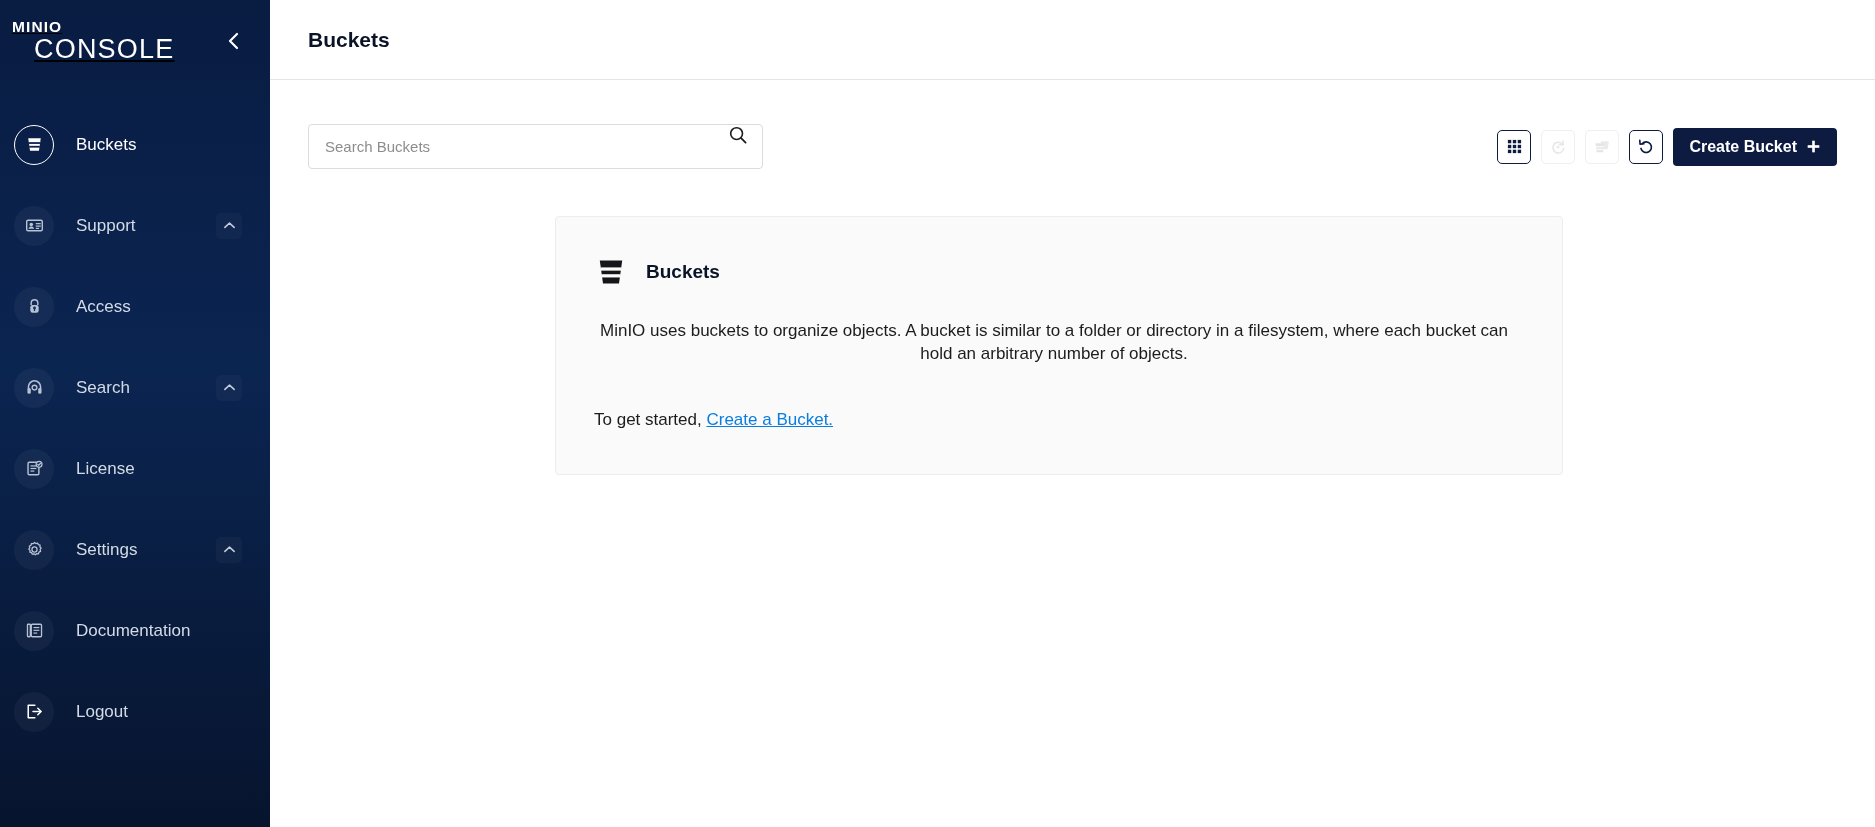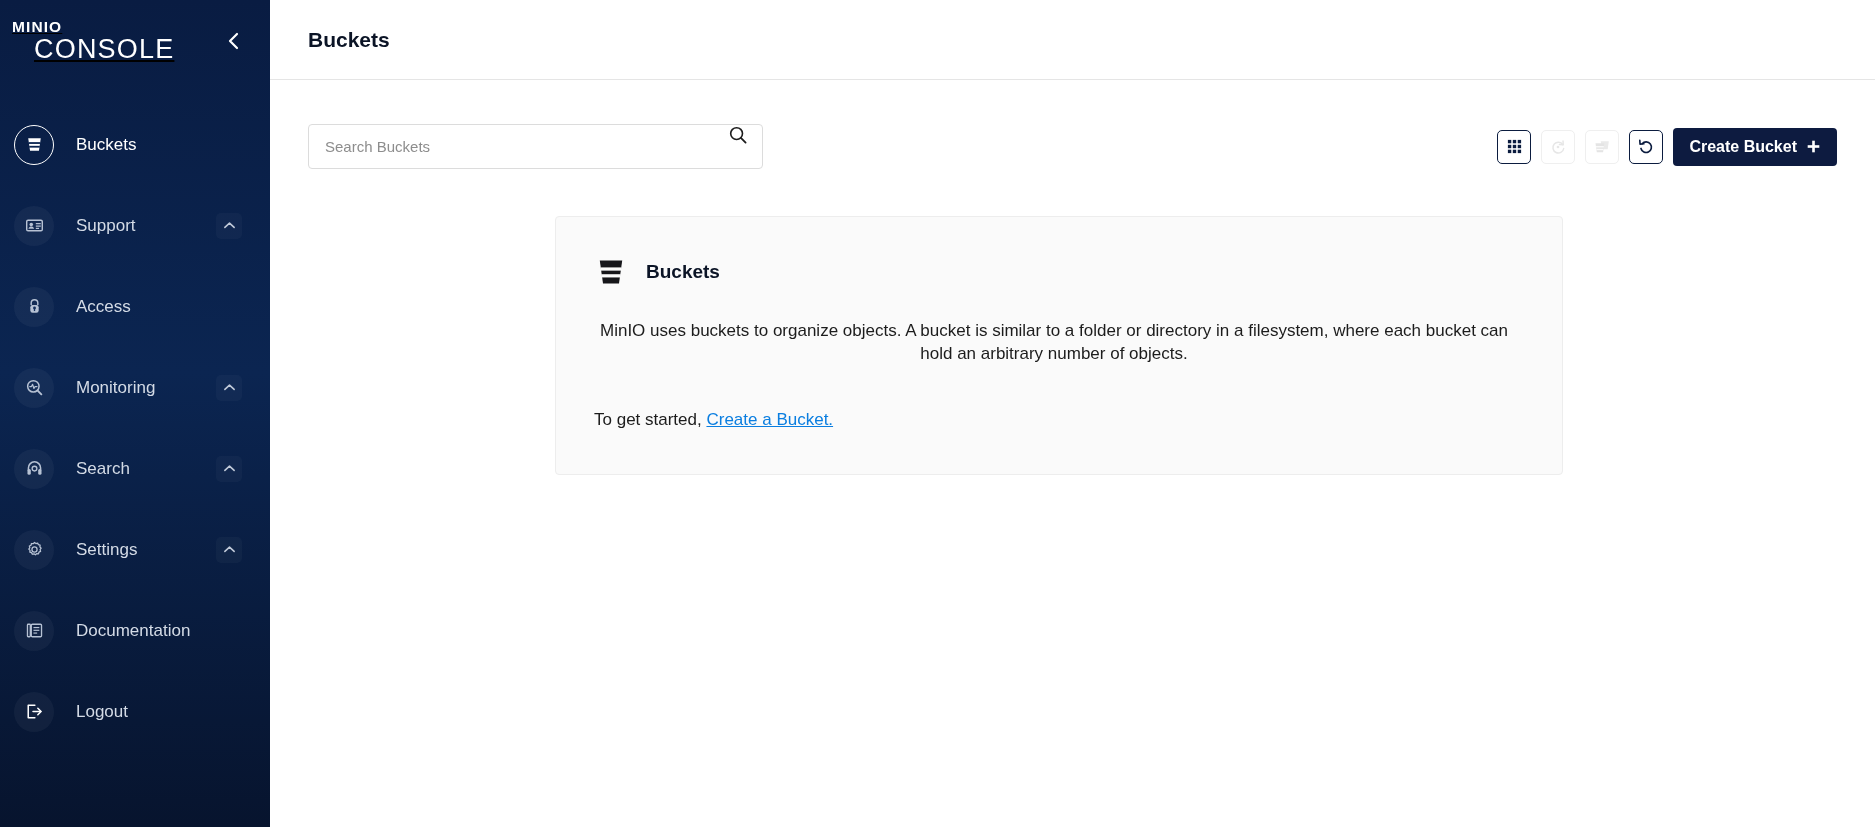--- a/index.html
+++ b/index.html
@@ -175,53 +175,51 @@
           <svg width="19" height="19" viewBox="0 0 20 20">
             <path d="M6.5 8.5 V6.4 a3.5 3.5 0 0 1 7 0 V8.5" fill="none" stroke="#b7c2d4" stroke-width="1.5"></path>
             <rect x="5.6" y="8.3" width="8.8" height="8.2" rx="2.4" fill="#b7c2d4"></rect>
             <circle cx="10" cy="11.6" r="1.5" fill="#15305e"></circle>
             <rect x="9.3" y="12" width="1.4" height="2.8" fill="#15305e"></rect>
           </svg>
         </span>
         <span class="nav-label">Access</span>
       </div>
 
-      <div class="nav-item">
-        <span class="nav-icon">
-          <svg width="19" height="19" viewBox="0 0 20 20">
-            <circle cx="8.8" cy="8.8" r="6" fill="none" stroke="#b7c2d4" stroke-width="1.6"></circle>
-            <line x1="13.1" y1="13.1" x2="17.2" y2="17.2" stroke="#b7c2d4" stroke-width="2" stroke-linecap="round"></line>
-            <polyline points="5,9 6.8,9 8,6.7 9.4,11 10.6,9 12.6,9" fill="none" stroke="#b7c2d4" stroke-width="1.3" stroke-linecap="round" stroke-linejoin="round"></polyline>
-          </svg>
-        </span>
-        <span class="nav-label">Monitoring</span>
-        <span class="nav-chev">
-          <svg width="13" height="9" viewBox="0 0 14 9">
-            <polyline points="2,6.5 7,2 12,6.5" fill="none" stroke="#c2cbda" stroke-width="1.7" stroke-linecap="round" stroke-linejoin="round"></polyline>
-          </svg>
-        </span>
-      </div>
 
       <div class="nav-item">
         <span class="nav-icon">
           <svg width="19" height="19" viewBox="0 0 20 20">
             <path d="M3.6 12 V9.4 a6.4 6.4 0 0 1 12.8 0 V12" fill="none" stroke="#b7c2d4" stroke-width="1.6"></path>
             <rect x="2.6" y="10.6" width="3.5" height="6" rx="1.6" fill="#b7c2d4"></rect>
             <rect x="13.9" y="10.6" width="3.5" height="6" rx="1.6" fill="#b7c2d4"></rect>
             <circle cx="10" cy="10.1" r="2.5" fill="none" stroke="#b7c2d4" stroke-width="1.4"></circle>
           </svg>
         </span>
         <span class="nav-label">Search</span>
         <span class="nav-chev">
           <svg width="13" height="9" viewBox="0 0 14 9">
             <polyline points="2,6.5 7,2 12,6.5" fill="none" stroke="#c2cbda" stroke-width="1.7" stroke-linecap="round" stroke-linejoin="round"></polyline>
           </svg>
         </span>
       </div>
 
+      <div class="nav-item">
+        <span class="nav-icon">
+          <svg width="19" height="19" viewBox="0 0 20 20">
+            <rect x="3.2" y="3.4" width="11.4" height="13.2" rx="1.3" fill="none" stroke="#b7c2d4" stroke-width="1.5"></rect>
+            <line x1="5.8" y1="7.3" x2="11.9" y2="7.3" stroke="#b7c2d4" stroke-width="1.3"></line>
+            <line x1="5.8" y1="10" x2="11.9" y2="10" stroke="#b7c2d4" stroke-width="1.3"></line>
+            <line x1="5.8" y1="12.7" x2="9.8" y2="12.7" stroke="#b7c2d4" stroke-width="1.3"></line>
+            <circle cx="14.8" cy="5.6" r="3.1" fill="#15305e" stroke="#b7c2d4" stroke-width="1.3"></circle>
+            <polyline points="13.3,5.6 14.4,6.7 16.3,4.5" fill="none" stroke="#b7c2d4" stroke-width="1.3" stroke-linecap="round" stroke-linejoin="round"></polyline>
+          </svg>
+        </span>
+        <span class="nav-label">License</span>
+      </div>
 
       <div class="nav-item">
         <span class="nav-icon">
           <svg width="19" height="19" viewBox="0 0 20 20">
             <path d="M10 2.6 l1.5 1.1 1.8-0.5 0.8 1.7 1.8 0.5 -0.2 1.9 1.3 1.3 -1.1 1.5 0.5 1.8 -1.7 0.8 -0.5 1.8 -1.9-0.2 -1.3 1.3 -1.5-1.1 -1.8 0.5 -0.8-1.7 -1.8-0.5 0.2-1.9 -1.3-1.3 1.1-1.5 -0.5-1.8 1.7-0.8 0.5-1.8 1.9 0.2 z" fill="none" stroke="#b7c2d4" stroke-width="1.35" stroke-linejoin="round"></path>
             <circle cx="10" cy="10" r="2.7" fill="none" stroke="#b7c2d4" stroke-width="1.35"></circle>
           </svg>
         </span>
         <span class="nav-label">Settings</span>
         <span class="nav-chev">

